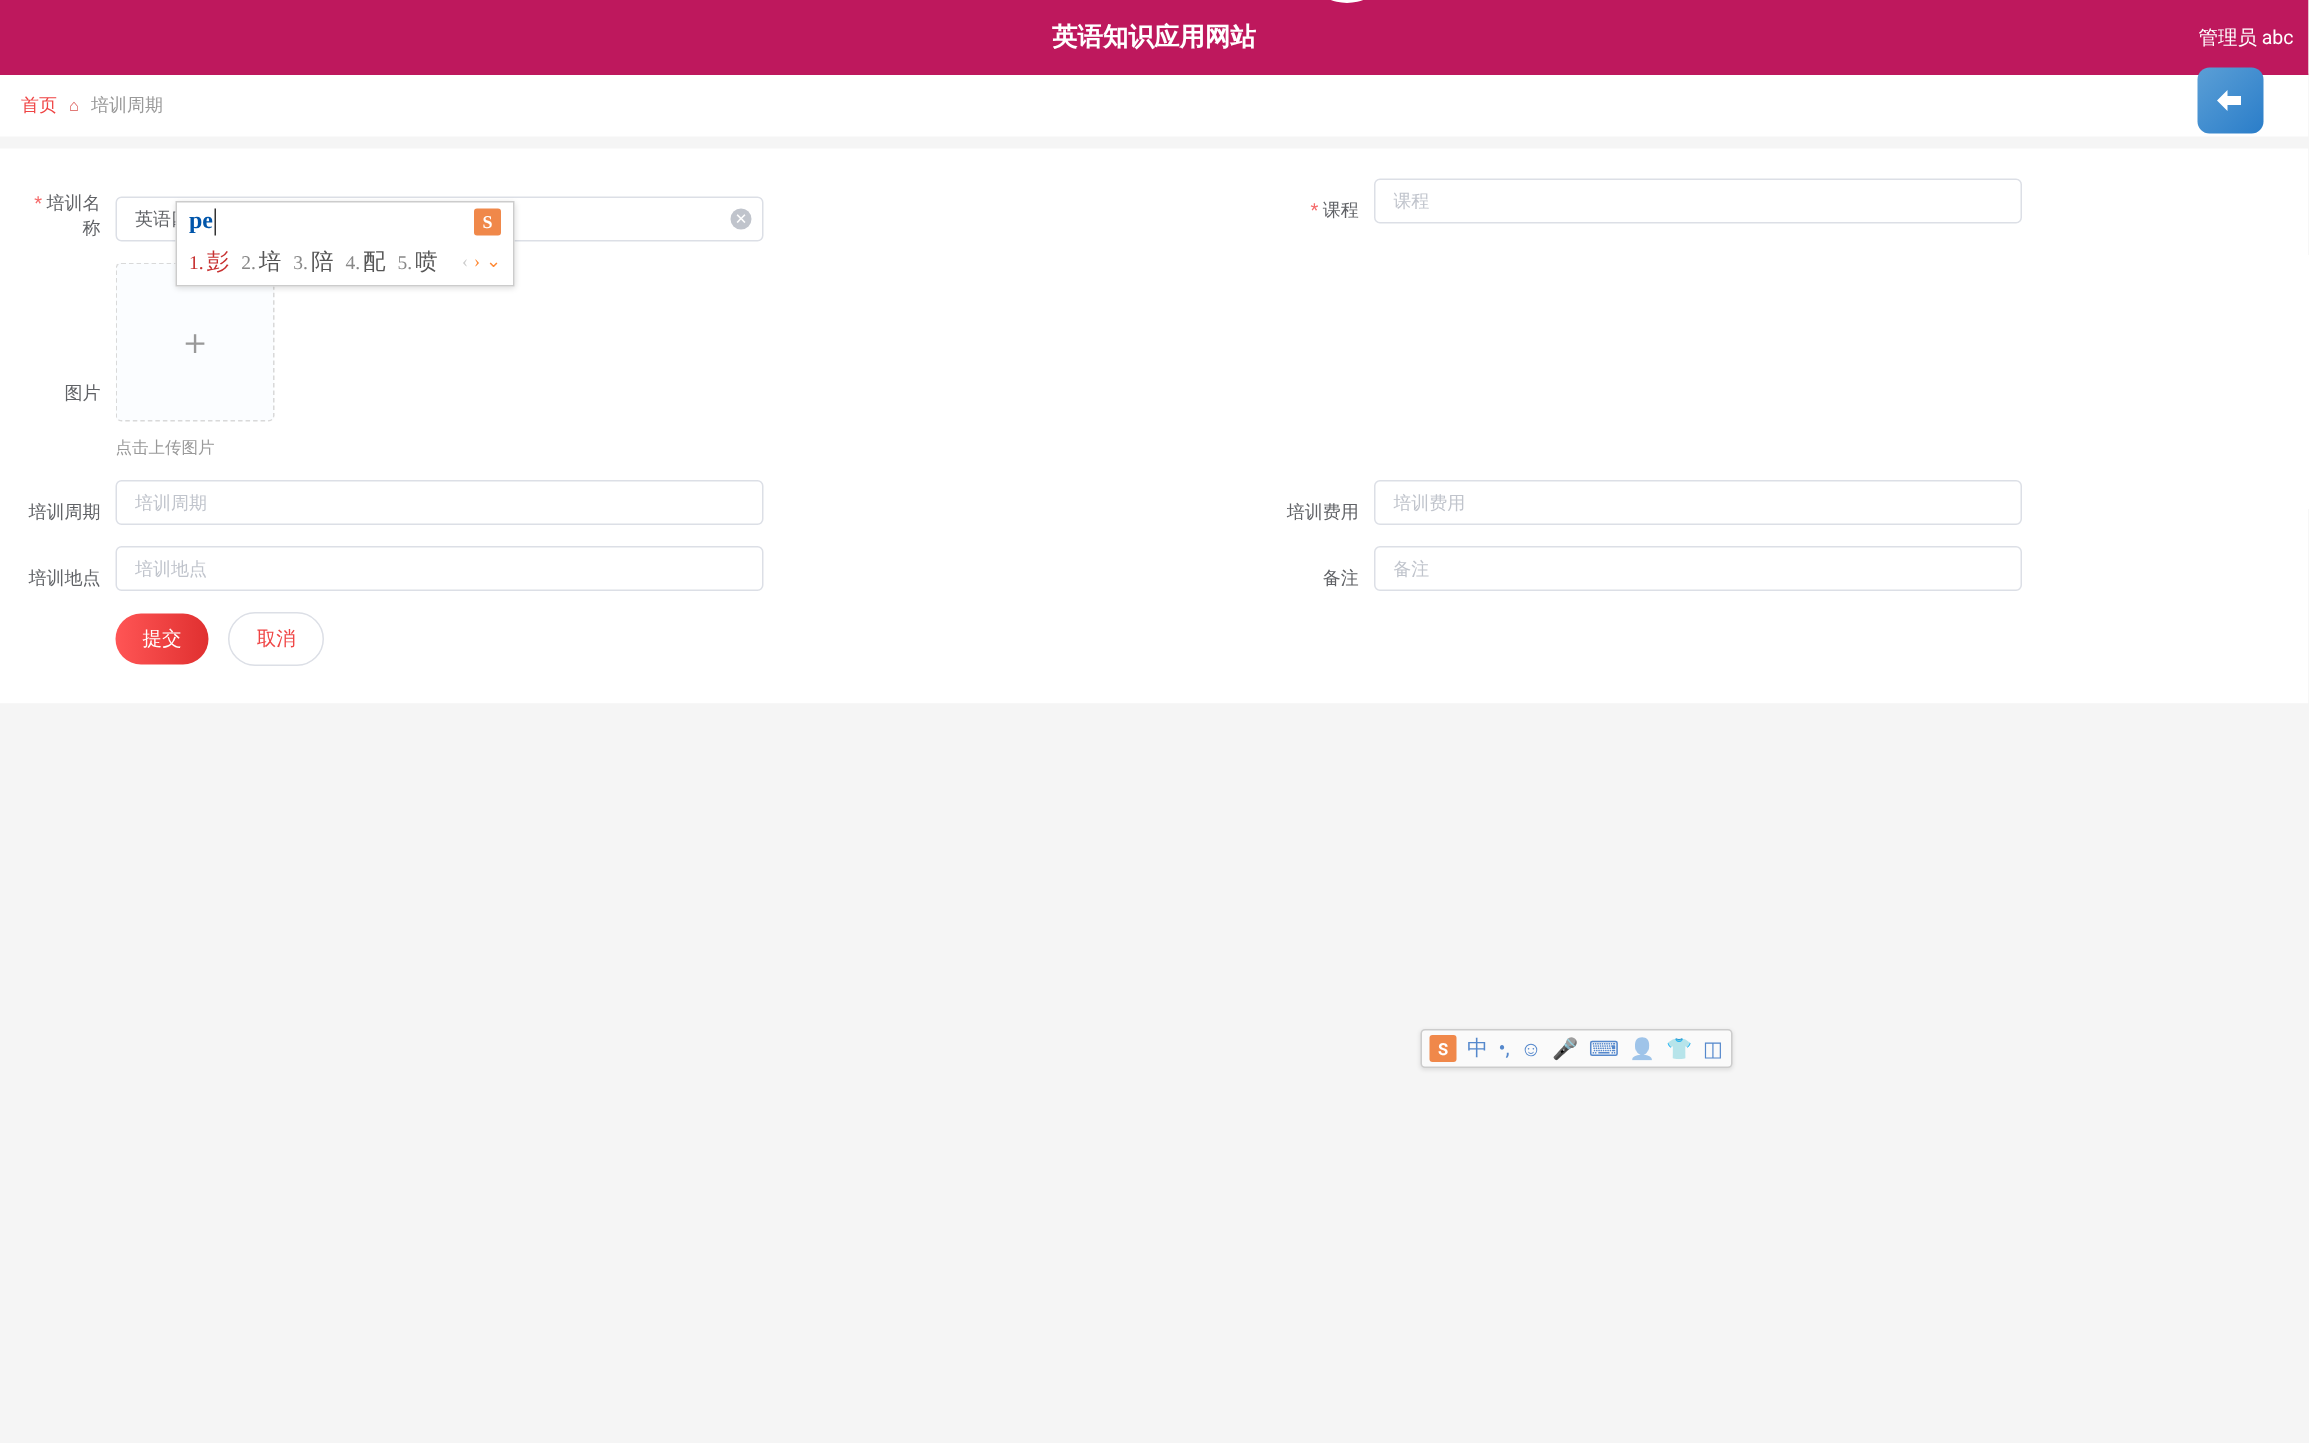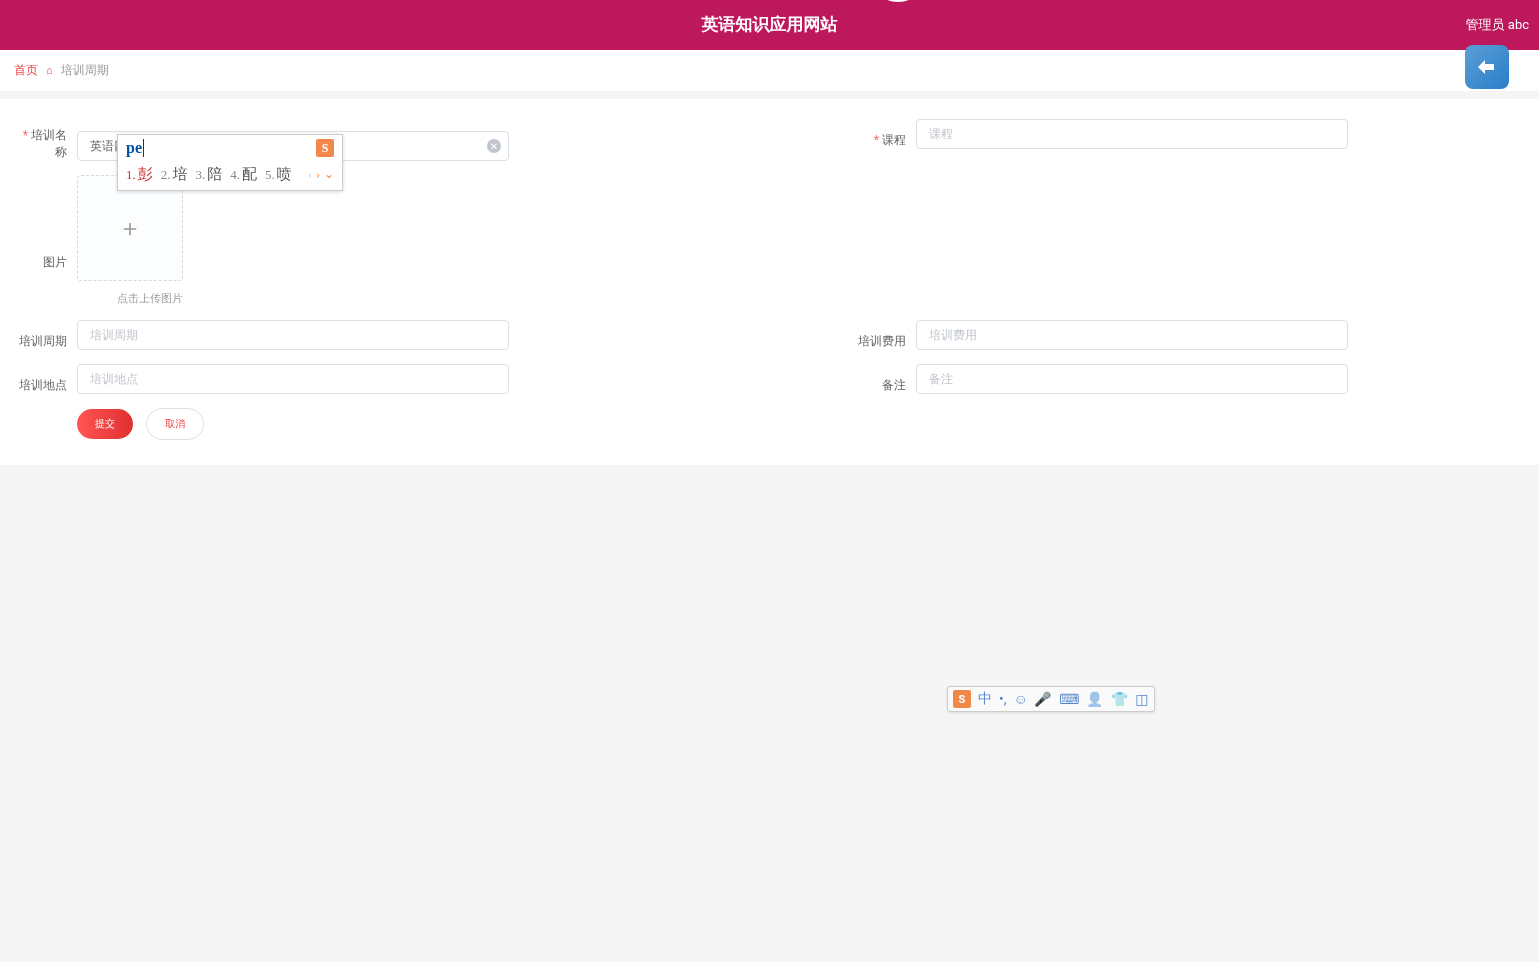--- a/index.html
+++ b/index.html
@@ -122,27 +122,27 @@
       height: 106px;
       border: 1px dashed #d9d9d9;
       border-radius: 4px;
       display: flex;
       align-items: center;
       justify-content: center;
       cursor: pointer;
       background: #fbfdff;
     }
     .upload-plus { font-size: 24px; color: #999; font-weight: 200; }
-    .upload-hint { font-size: 11px; color: #999; margin-top: 10px; margin-left: 40px; }
+    .upload-hint { font-size: 11px; color: #999; margin-top: 10px; }
     
     .btn-row { padding-left: 62px; margin-top: 6px; }
     .btn {
       padding: 8px 18px;
       border-radius: 18px;
-      font-size: 10px;
+      font-size: 13px;
       cursor: pointer;
       margin-right: 10px;
       border: 1px solid transparent;
     }
     .btn-primary {
       background: linear-gradient(to right, #ff5555, #e03030);
       color: #fff;
       border: none;
     }
     .btn-cancel {

